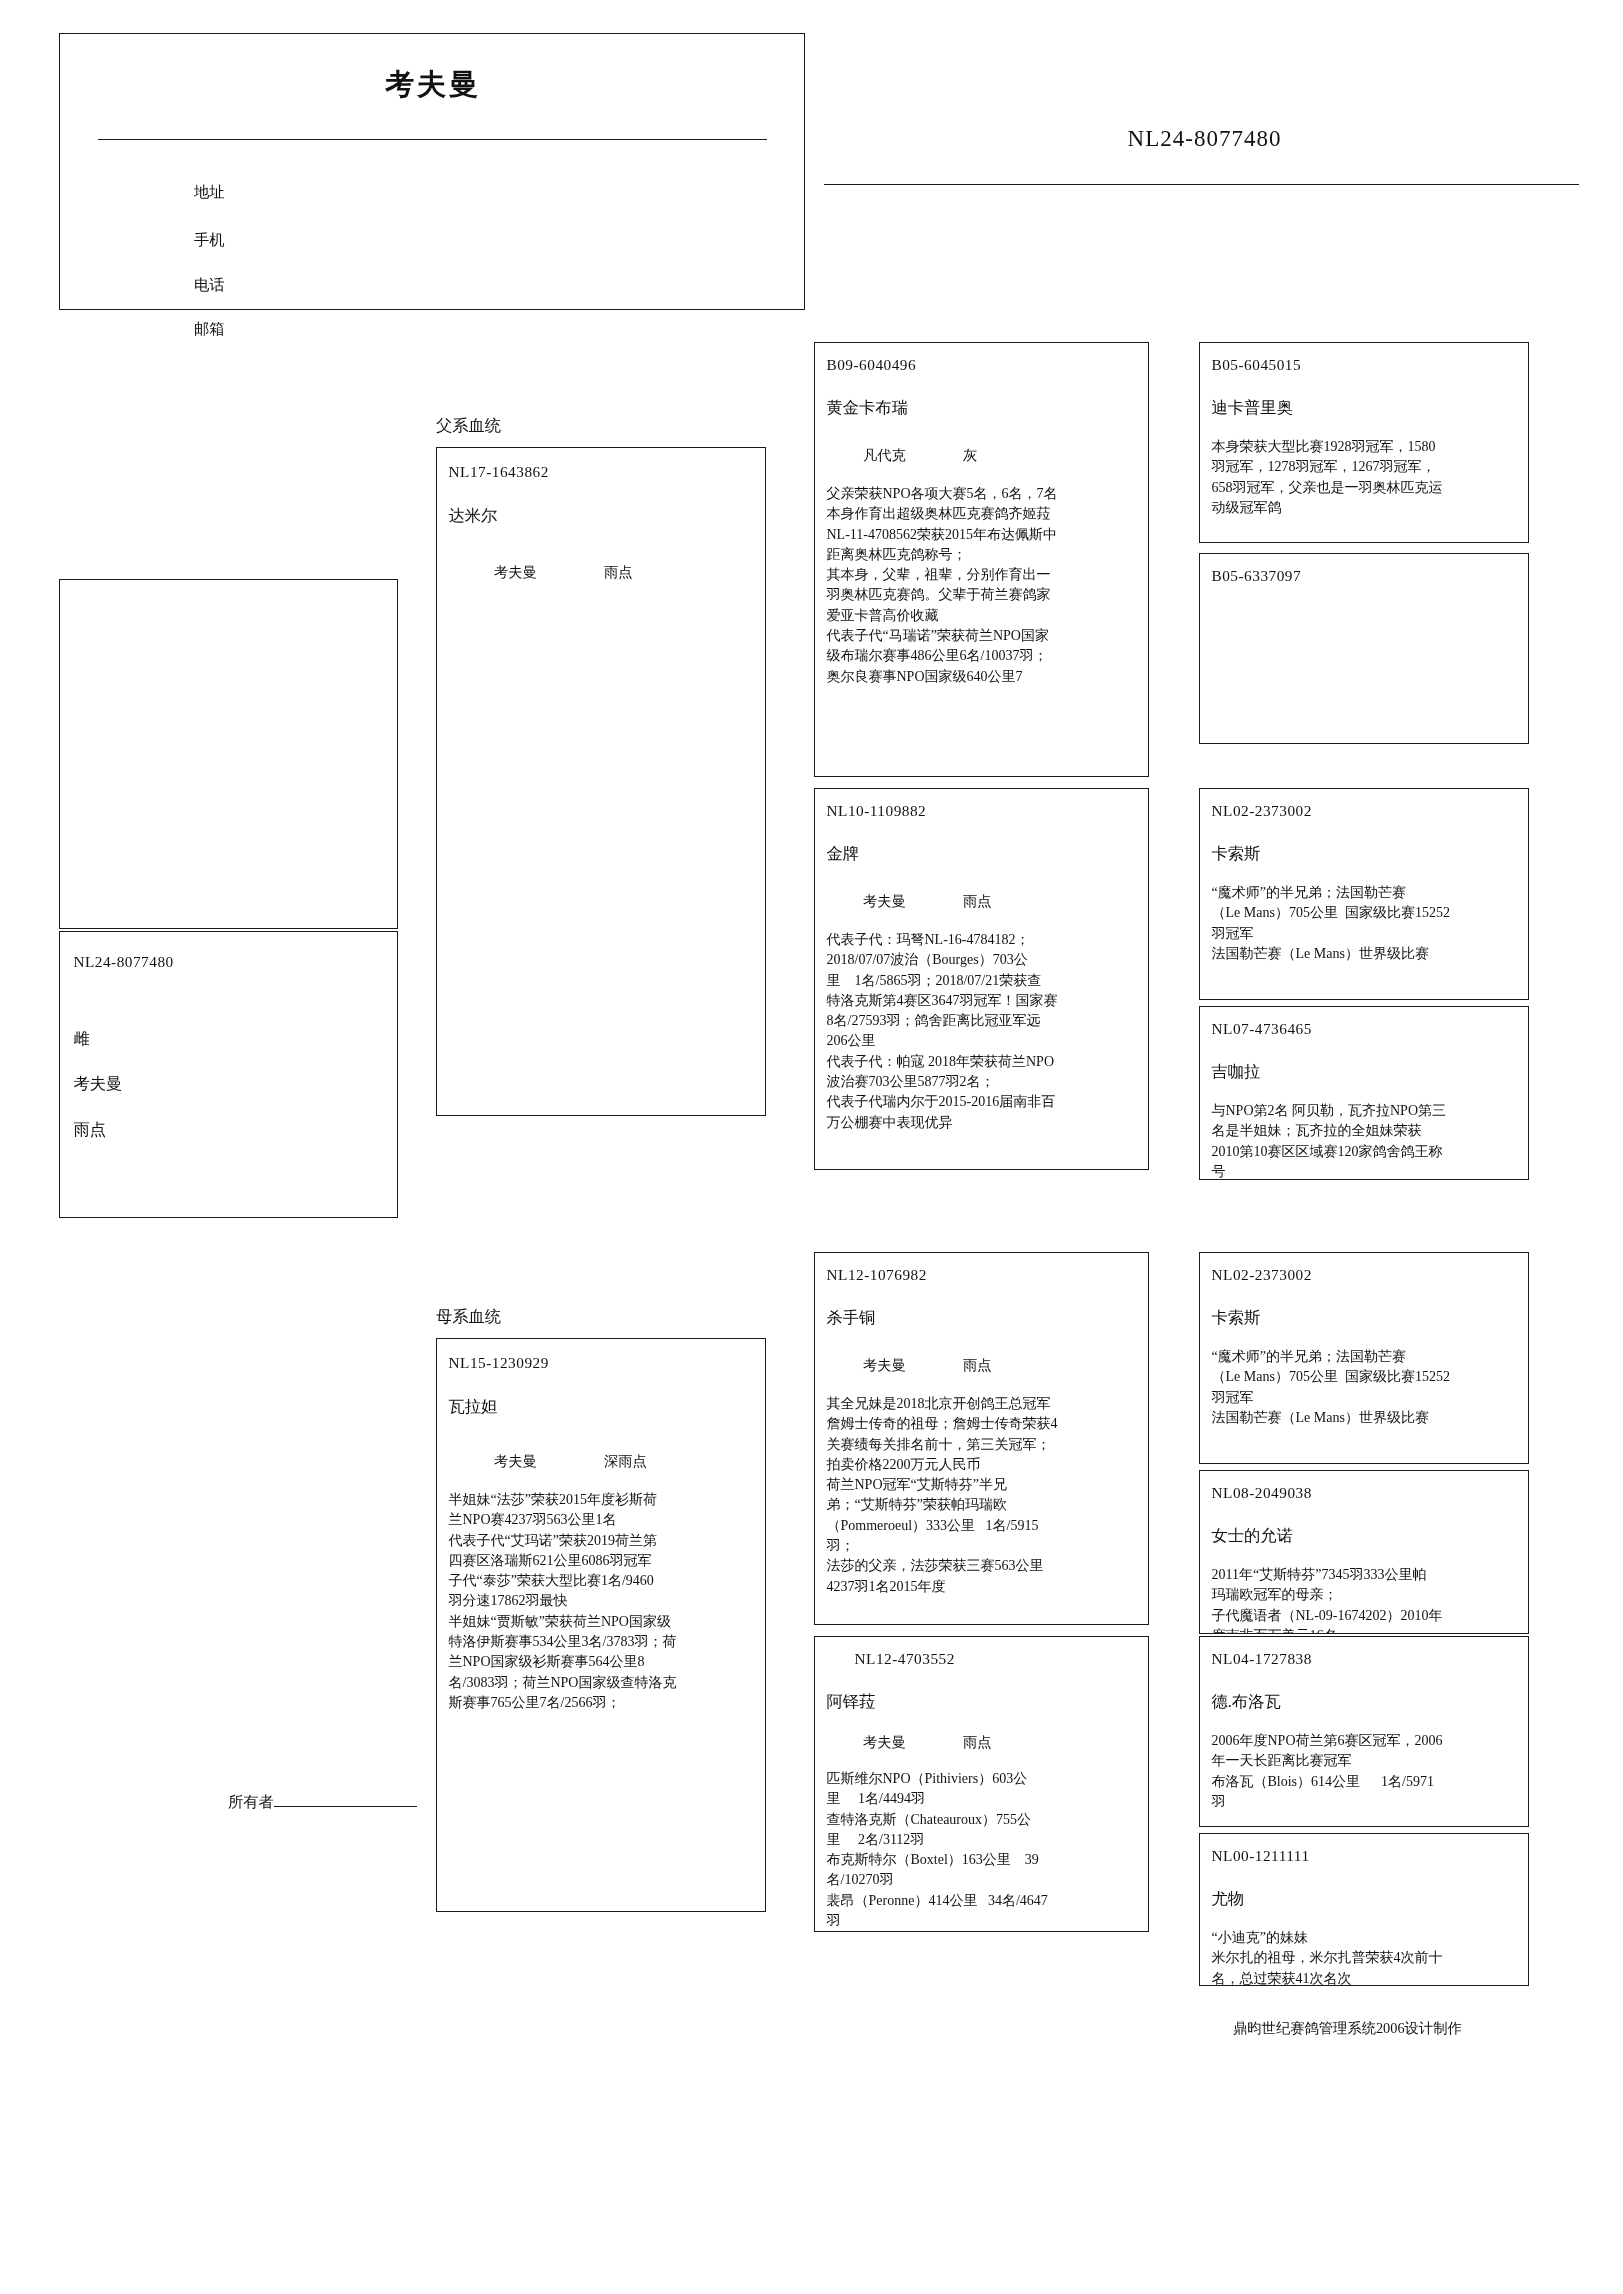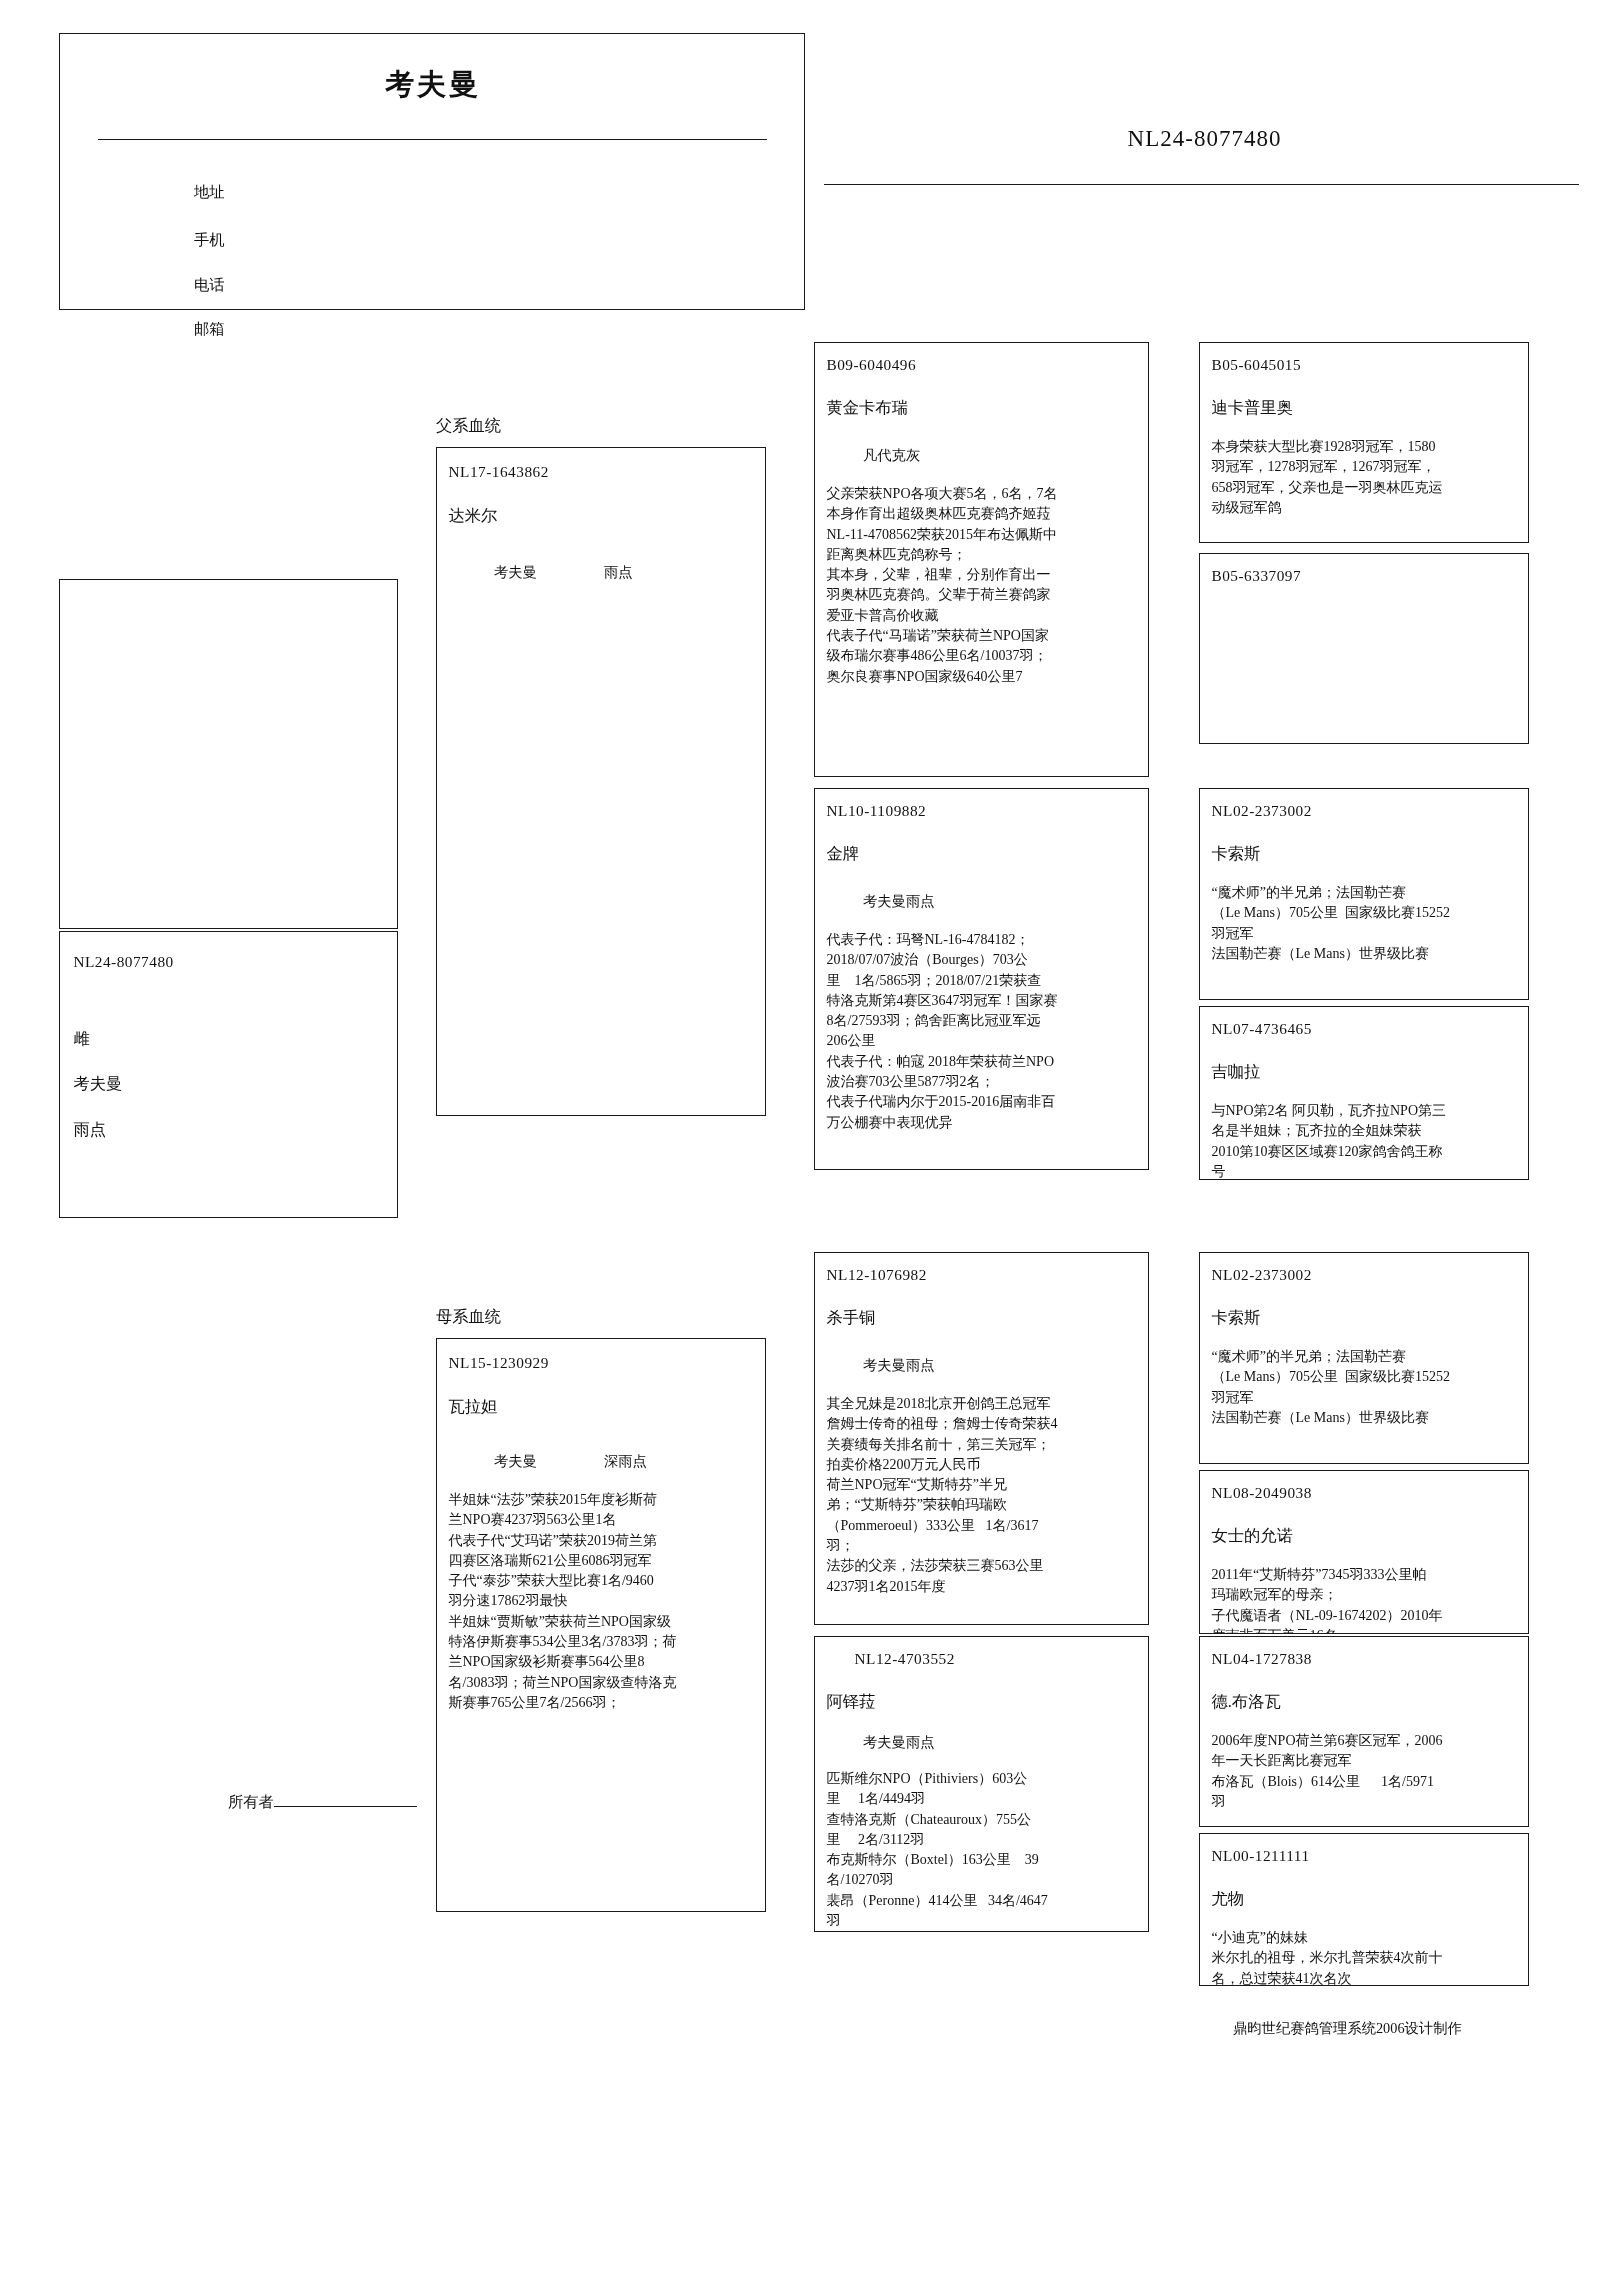--- a/index.html
+++ b/index.html
@@ -80,20 +80,21 @@
     height: 15.3px;
   }
   .sub-row {
     display: flex;
     gap: 67px;
     font-size: 14.3px;
     padding-left: 57px;
   }
   .sub-row2 {
     display: flex;
+    gap: 57px;
     font-size: 14.3px;
     padding-left: 48px;
   }
   .clipbox { overflow: hidden; }
 </style>
 </head>
 <body>
 
 <div class="page">
 
@@ -198,21 +199,21 @@
     <div class="sub-row2" style="position:absolute; left:0; top:103px; width:100%;">
       <span>考夫曼</span>
       <span>雨点</span>
     </div>
     <div class="body-txt" style="position:absolute; left:11.5px; top:141px; width:315px;">其全兄妹是2018北京开创鸽王总冠军
 詹姆士传奇的祖母；詹姆士传奇荣获4
 关赛绩每关排名前十，第三关冠军；
 拍卖价格2200万元人民币
 荷兰NPO冠军“艾斯特芬”半兄
 弟；“艾斯特芬”荣获帕玛瑞欧
-（Pommeroeul）333公里   1名/3617
+（Pommeroeul）333公里   1名/5915
 羽；
 法莎的父亲，法莎荣获三赛563公里
 4237羽1名2015年度</div>
   </div>
 
   <div class="box clipbox" style="left:814px; top:1636px; width:335px; height:296px;">
     <div class="ring" style="position:absolute; left:11.5px; top:13.4px;margin-left:28px;">NL12-4703552</div>
     <div class="name" style="position:absolute; left:11.5px; top:54px;">阿铎菈</div>
     <div class="sub-row2" style="position:absolute; left:0; top:96px; width:100%;">
       <span>考夫曼</span>

